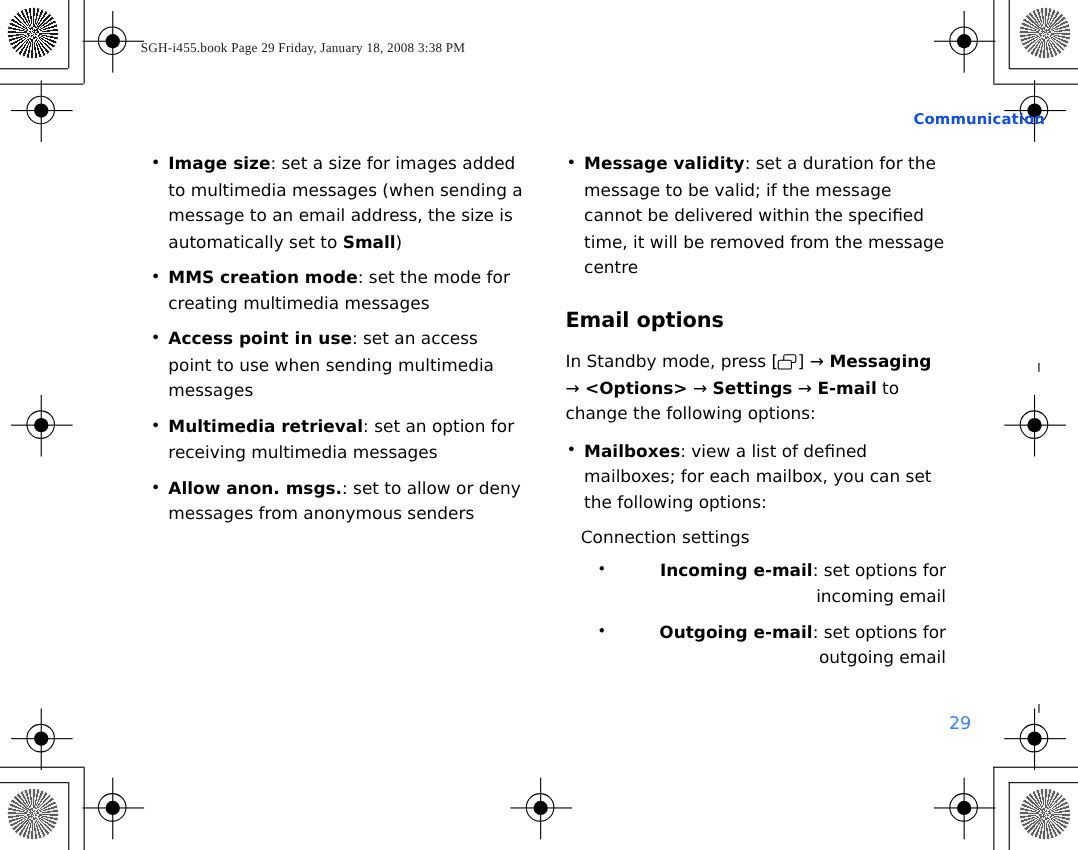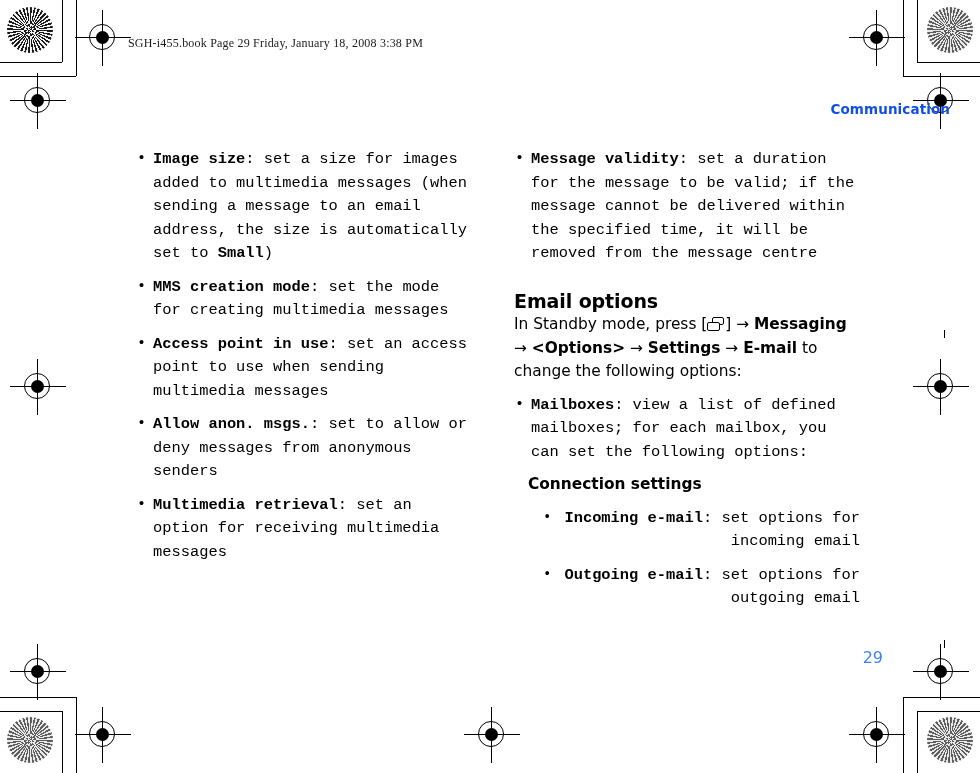--- a/index.html
+++ b/index.html
@@ -92,41 +92,40 @@
     font-size: 15.4px;
     line-height: 23.5px;
   }
   .col.left  { left: 136px; width: 340px; }
   .col.right { left: 514px; width: 346px; }
 
   ul.bl { list-style: none; margin: 0; padding: 0; }
   ul.bl > li {
     position: relative;
     padding-left: 17px;
-    margin: 10px 0 9px 0;
-    font-family: Liberation Mono, monospace;
+    margin: 0 0 9px 0;
   }
   ul.bl > li:before {
     content: "\2022";
     position: absolute;
     left: 1px; top: -1px;
     font-size: 15px;
   }
   b, .b { font-weight: bold; }
 
   h2.section {
     font-size: 19px;
     font-weight: bold;
-    margin: 24px 0 0 0;
+    margin: 24px 0 15px 0;
     letter-spacing: -.1px;
   }
   p.para { margin: 0 0 10px 0; }
 
   .subhead {
-    font-weight: bold;
+    font-weight: normal;
     font-size: 15.4px;
     margin: 6px 0 6px 14px;
   }
   ul.bl.nest { margin-left: 28px; }
   ul.bl.nest > li { padding-left: 15px; margin-bottom: 9px; text-align: right; }
   ul.bl.nest > li:before { font-size: 14px; }
 
   .arrow { font-family: "DejaVu Sans", sans-serif; }
 
   
@@ -266,25 +265,25 @@
 
     <li>
       <b>MMS creation mode</b><span>: </span><span>set the mode for creating multimedia messages</span>
     </li>
 
     <li>
       <b>Access point in use</b><span>: </span><span>set an access point to use when sending multimedia messages</span>
     </li>
 
     <li>
+      <b>Multimedia retrieval</b><span>: </span><span>set an option for receiving multimedia messages</span>
+    </li>
+
+    <li>
       <b>Allow anon. msgs.</b><span>: </span><span>set to allow or deny messages from anonymous senders</span>
-    </li>
-
-    <li>
-      <b>Multimedia retrieval</b><span>: </span><span>set an option for receiving multimedia messages</span>
     </li>
 
 
 
   </ul>
 </div>
 
 <div class="col right">
 
   <ul class="bl">

